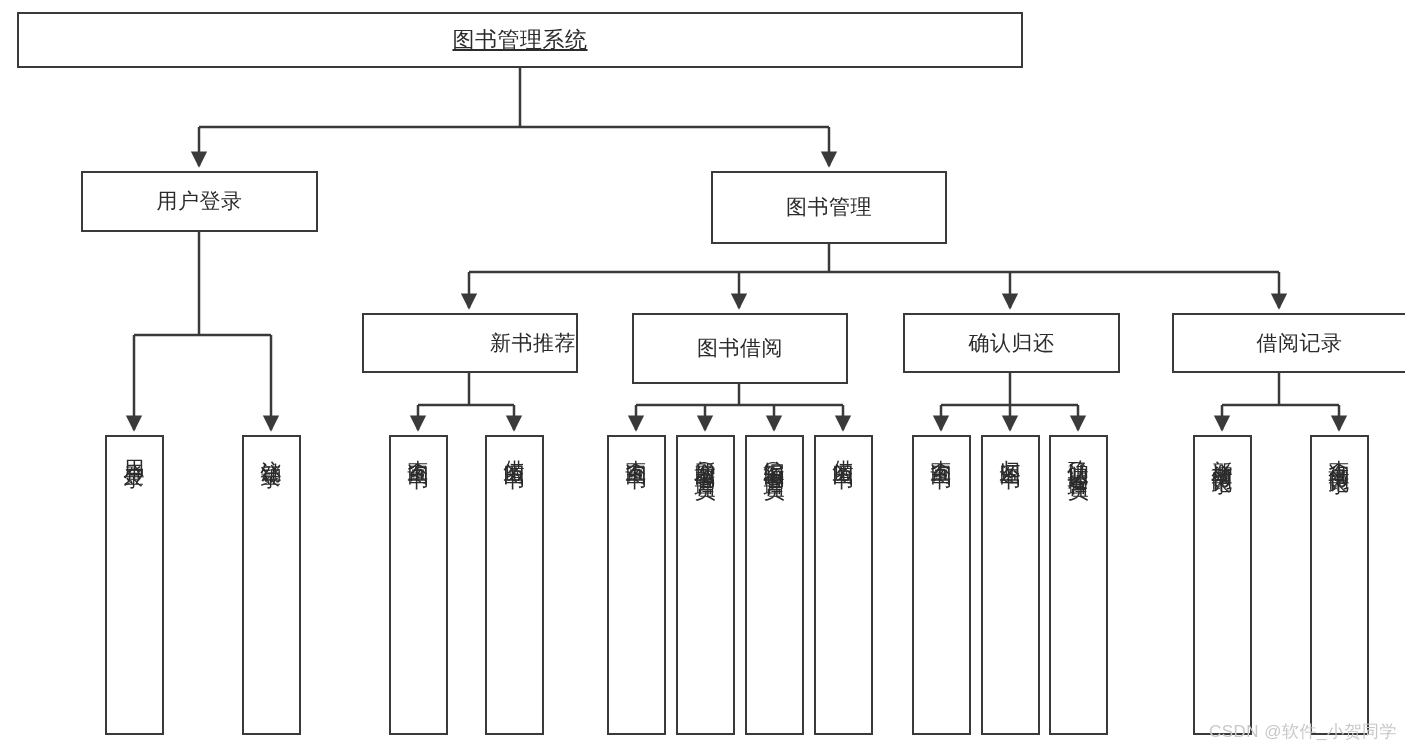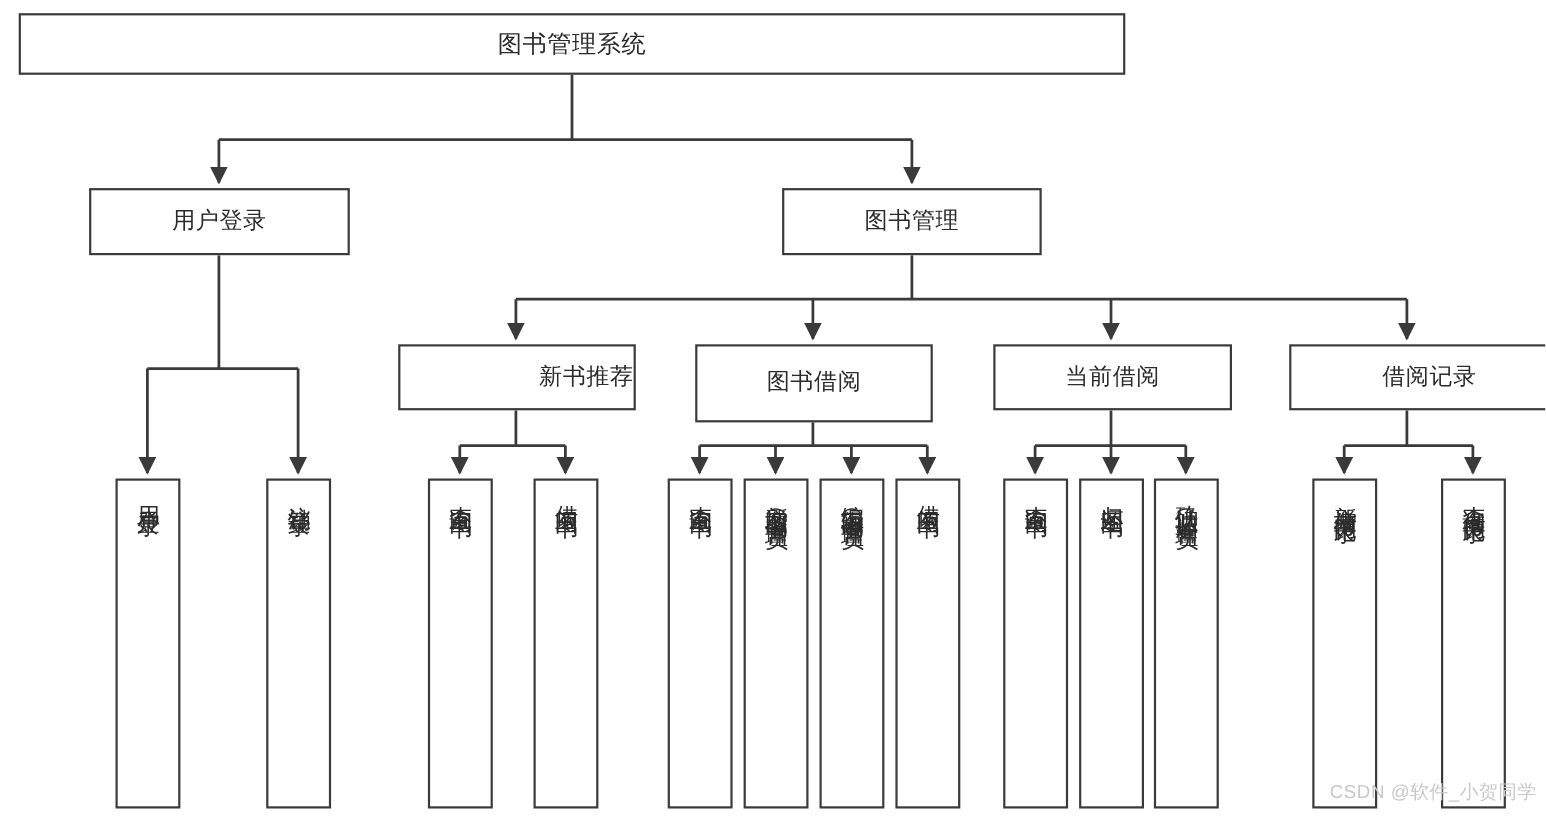--- a/index.html
+++ b/index.html
@@ -47,20 +47,21 @@
     font-size: 21px;
     line-height: 1.15;
     letter-spacing: 0.5px;
     white-space: nowrap;
     color: #2b2b2b;
   }
 
   
   .node.root {
     border-width: 2px;
+    text-decoration: underline;
   }
   .node.root .node-label {
     font-size: 22px;
   }
 
   
   .node.branch .node-label {
     font-size: 21px;
   }
 
@@ -76,21 +77,21 @@
     font-size: 21px;
     letter-spacing: 3px;
     white-space: nowrap;
     line-height: 1;
   }
 
   
   #watermark {
     position: absolute;
     right: 8px;
-    bottom: 16px;
+    bottom: 4px;
     font-size: 17px;
     color: #c8c8c8;
     white-space: nowrap;
     z-index: 3;
     letter-spacing: 0.5px;
     text-align: center;
   }
 </style>
 </head>
 <body>
@@ -148,34 +149,34 @@
   </svg>
 
   <div class="node root" style="left:17px; top:12px; width:1006px; height:56px;">
     <span class="node-label">图书管理系统</span>
   </div>
 
   <div class="node branch" style="left:81px; top:171px; width:237px; height:61px;">
     <span class="node-label">用户登录</span>
   </div>
 
-  <div class="node branch" style="left:711px; top:171px; width:236px; height:61px;">
+  <div class="node branch" style="left:711px; top:171px; width:236px; height:73px;">
     <span class="node-label">图书管理</span>
   </div>
 
   <div class="node branch" style="left:362px; top:313px; width:216px; height:60px;justify-content:flex-end;">
     <span class="node-label">新书推荐</span>
   </div>
 
   <div class="node branch" style="left:632px; top:313px; width:216px; height:71px;">
     <span class="node-label">图书借阅</span>
   </div>
 
   <div class="node branch" style="left:903px; top:313px; width:217px; height:60px;">
-    <span class="node-label">当前借阅</span>
+    <span class="node-label">确认归还</span>
   </div>
 
   <div class="node branch" style="left:1172px; top:313px; width:255px; height:60px;">
     <span class="node-label">借阅记录</span>
   </div>
 
   <div class="node leaf" style="left:105px; top:435px; width:59px; height:300px;">
     <span class="node-label">用户登录</span>
   </div>
 

